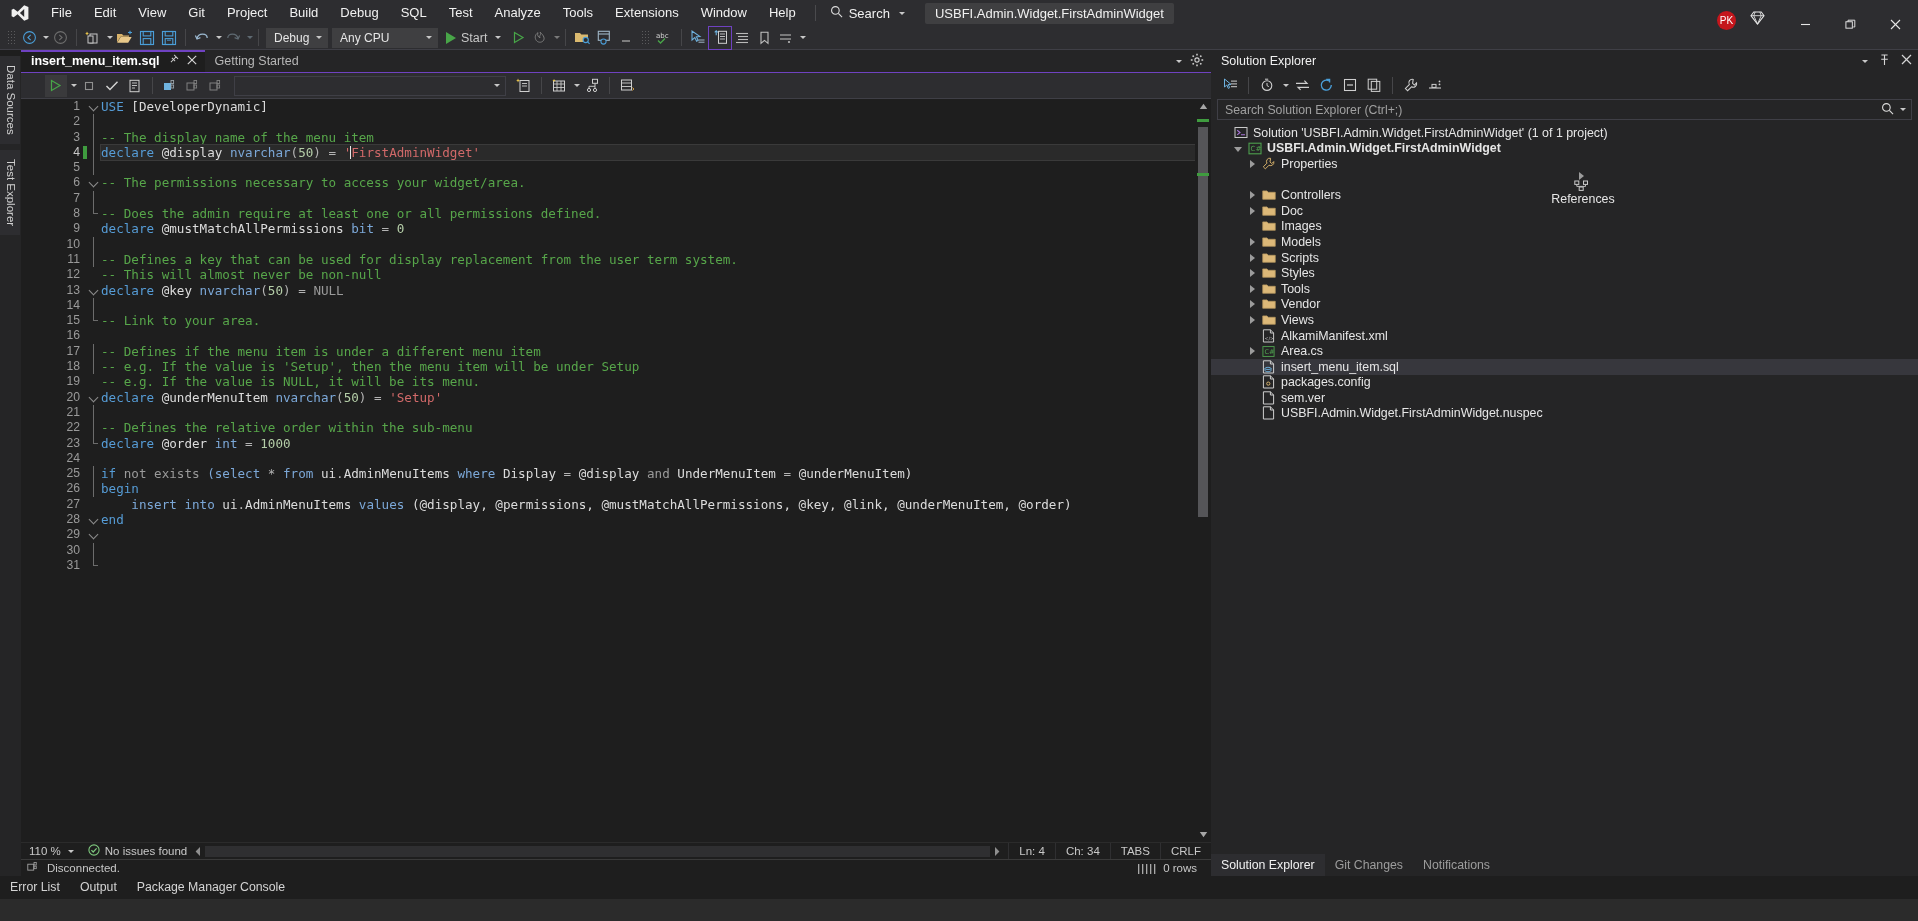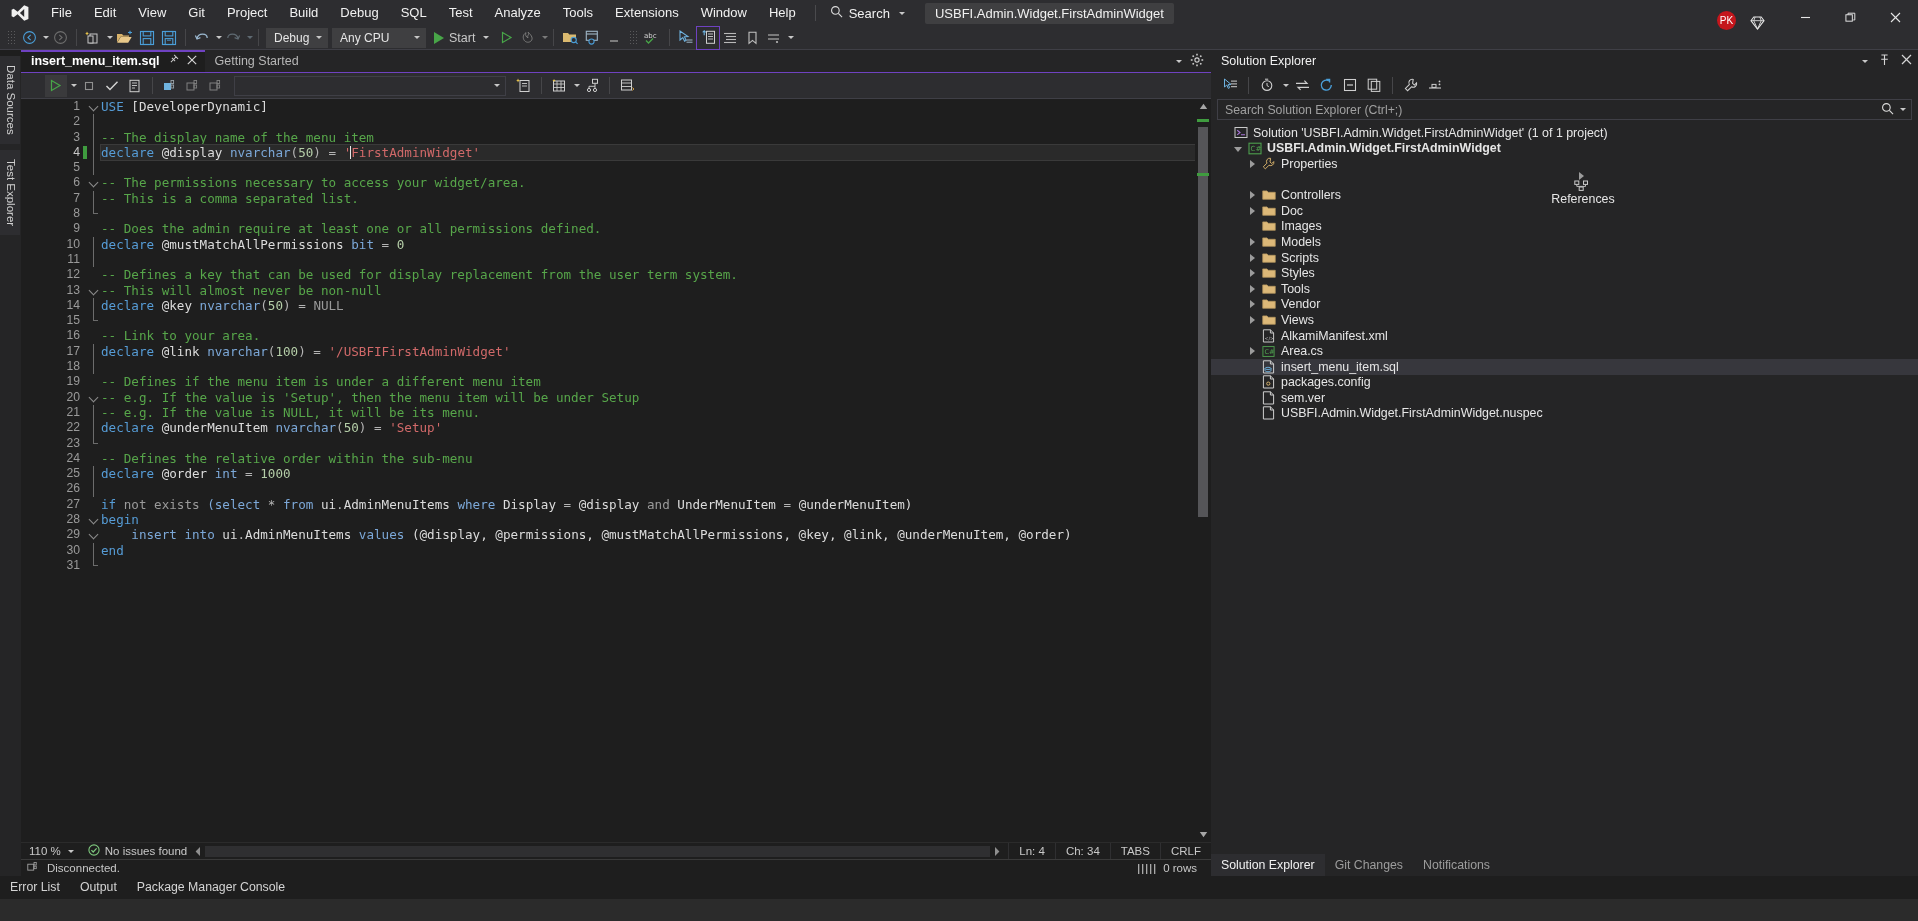--- a/index.html
+++ b/index.html
@@ -24,21 +24,21 @@
     white-space:nowrap; cursor:default;
   }
   .tb-sep{ width:1px; height:16px; background:#4a4a4d; margin:0 8px; }
   #search-box{ display:flex; align-items:center; gap:6px; padding:0 6px; height:22px; cursor:text; }
   #search-box .lbl{ font-size:13px; color:#f1f1f1; }
   #proj-chip{
     margin-left:14px; background:#3f3f41; color:#f1f1f1;
     font-size:13px; padding:3px 10px; border-radius:2px; white-space:nowrap;
   }
   #title-right{
-    position:absolute; right:0; top:4px; height:26px; display:flex; align-items:flex-end;
+    position:absolute; right:0; top:11px; height:26px; display:flex; align-items:flex-start;
   }
   #avatar{
     width:19px;height:19px;border-radius:50%;background:#c4161c;color:#fff;
     font-size:10px; display:flex;align-items:center;justify-content:center;
     margin-right:14px; letter-spacing:.2px;
   }
   #gem{ margin-right:18px; display:flex; align-items:center; }
   .wbtn{ width:45px;height:26px;display:flex;align-items:center;justify-content:center; }
 
   
@@ -330,21 +330,21 @@
         <path d="M13 7.5C12.4 4.5 10 3 7.4 3 4.6 3 2.8 4.7 2.8 7" fill="none" stroke="#5f6a72" stroke-width="1.25"></path>
         <path d="M14.6 4.4 13 8l-3.4-1.3" fill="none" stroke="#5f6a72" stroke-width="1.25"></path>
       </svg>
   </div>
   <div class="caret" style="border-top-color:#5f6a72"></div>
   <div class="tsep"></div>
   <div class="combo" style="width:62px">
     <span>Debug</span>
       <span class="caret"></span>
   </div>
-  <div class="combo" style="width:94px">
+  <div class="combo" style="width:106px">
     <span>Any CPU</span>
       <span class="caret"></span>
   </div>
   <div id="start-btn">
     <span class="tri-green"></span>
     <span class="lbl">Start</span>
     <span class="caret"></span>
   </div>
   <div class="tbtn">
     <svg width="13" height="13" viewBox="0 0 13 13">
@@ -689,31 +689,29 @@
               <span class="vend"></span>
             </div>
           </div>
         <div id="text-col">
             <div class="cl"><span class="k">USE </span><span class="w">[DeveloperDynamic]</span></div>
             <div class="cl">&nbsp;</div>
             <div class="cl"><span class="c">-- The display name of the menu item</span></div>
             <div class="cl hl"><span class="k">declare </span><span class="w">@display </span><span class="kk">nvarchar</span><span class="op">(</span><span class="n">50</span><span class="op">)</span><span class="op"> = </span><span class="s">'FirstAdminWidget'</span></div>
             <div class="cl">&nbsp;</div>
             <div class="cl"><span class="c">-- The permissions necessary to access your widget/area.</span></div>
-            <div class="cl"><span class="c">-- This is a comma separated list.</span></div>
             <div class="cl">&nbsp;</div>
             <div class="cl"><span class="c">-- Does the admin require at least one or all permissions defined.</span></div>
             <div class="cl"><span class="k">declare </span><span class="w">@mustMatchAllPermissions </span><span class="kk">bit</span><span class="op"> = </span><span class="n">0</span></div>
             <div class="cl">&nbsp;</div>
             <div class="cl"><span class="c">-- Defines a key that can be used for display replacement from the user term system.</span></div>
             <div class="cl"><span class="c">-- This will almost never be non-null</span></div>
             <div class="cl"><span class="k">declare </span><span class="w">@key </span><span class="kk">nvarchar</span><span class="op">(</span><span class="n">50</span><span class="op">)</span><span class="op"> = </span><span class="g">NULL</span></div>
             <div class="cl">&nbsp;</div>
             <div class="cl"><span class="c">-- Link to your area.</span></div>
-            <div class="cl"><span class="k">declare </span><span class="w">@link </span><span class="kk">nvarchar</span><span class="op">(</span><span class="n">100</span><span class="op">)</span><span class="op"> = </span><span class="s">'/USBFIFirstAdminWidget'</span></div>
             <div class="cl">&nbsp;</div>
             <div class="cl"><span class="c">-- Defines if the menu item is under a different menu item</span></div>
             <div class="cl"><span class="c">-- e.g. If the value is 'Setup', then the menu item will be under Setup</span></div>
             <div class="cl"><span class="c">-- e.g. If the value is NULL, it will be its menu.</span></div>
             <div class="cl"><span class="k">declare </span><span class="w">@underMenuItem </span><span class="kk">nvarchar</span><span class="op">(</span><span class="n">50</span><span class="op">)</span><span class="op"> = </span><span class="s">'Setup'</span></div>
             <div class="cl">&nbsp;</div>
             <div class="cl"><span class="c">-- Defines the relative order within the sub-menu</span></div>
             <div class="cl"><span class="k">declare </span><span class="w">@order </span><span class="kk">int</span><span class="op"> = </span><span class="n">1000</span></div>
             <div class="cl">&nbsp;</div>
             <div class="cl"><span class="k">if </span><span class="g">not exists </span><span class="kk">(</span><span class="kk">select </span><span class="op">* </span><span class="kk">from </span><span class="w">ui</span><span class="op">.</span><span class="w">AdminMenuItems </span><span class="kk">where </span><span class="w">Display </span><span class="op">= </span><span class="w">@display </span><span class="g">and </span><span class="w">UnderMenuItem </span><span class="op">= </span><span class="w">@underMenuItem)</span></div>

